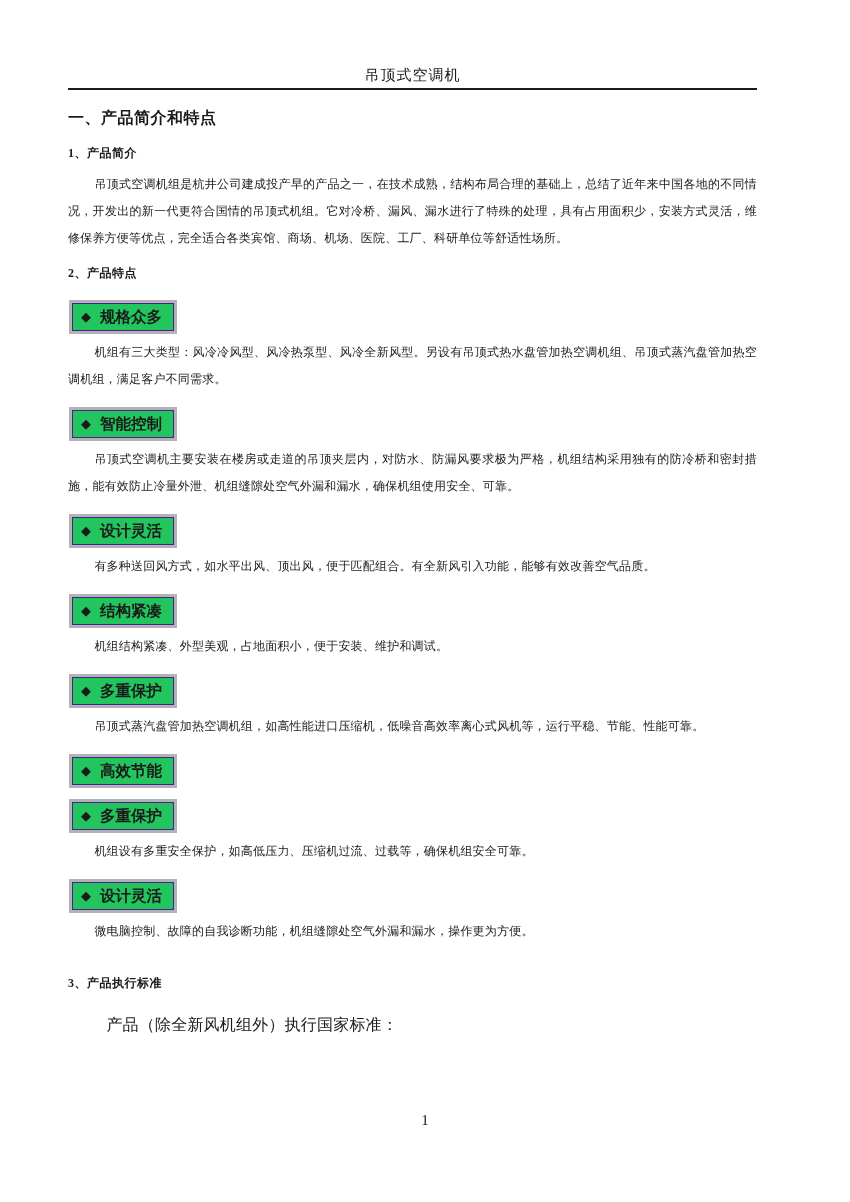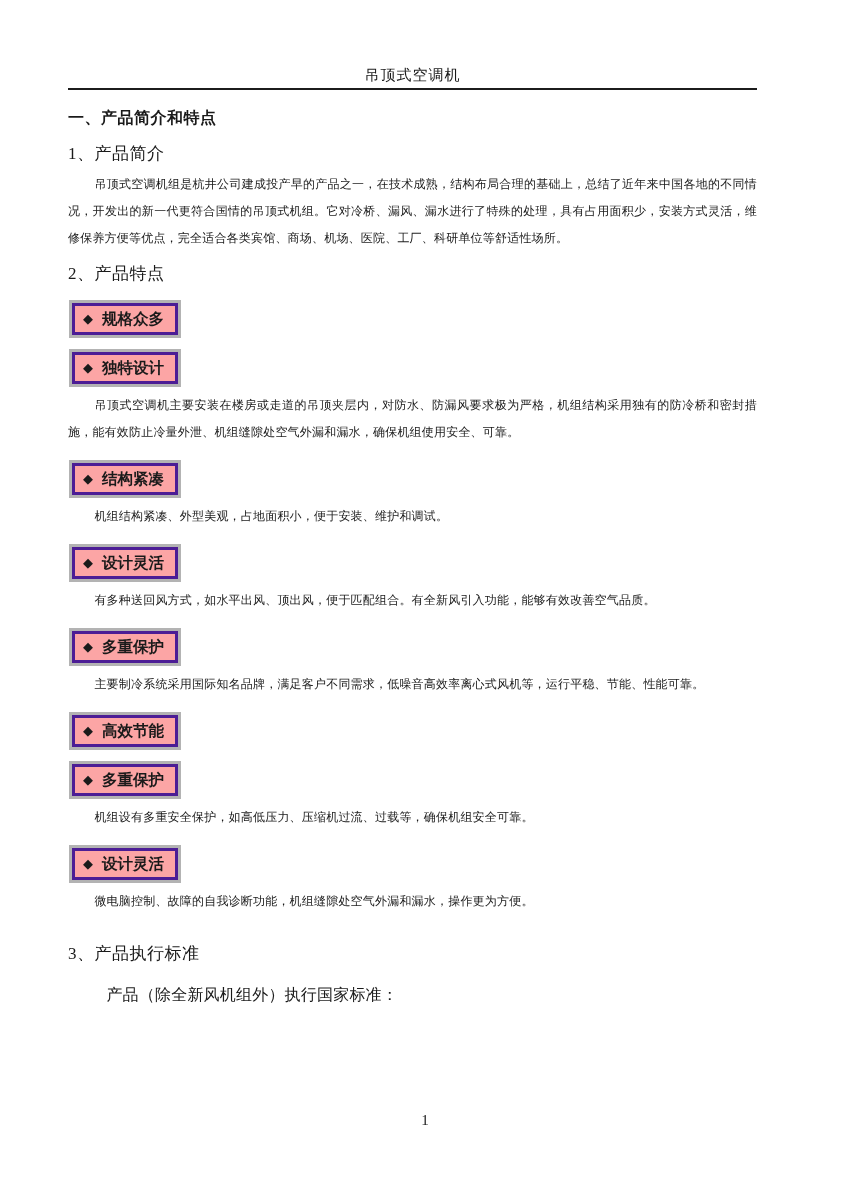--- a/index.html
+++ b/index.html
@@ -29,44 +29,44 @@
     margin-top: 4px;
   }
   .h1 {
     margin-top: 13px;
     font-size: 16px;
     line-height: 29px;
     font-weight: bold;
     letter-spacing: 0.5px;
   }
   .h2 {
-    font-size: 17px;
+    font-size: 12px;
     line-height: 25px;
-    font-weight: normal;
+    font-weight: bold;
     letter-spacing: 0.5px;
   }
   .h2-intro { margin-top: 9px; }
   .h2-features { margin-top: 9px; }
   .h2-standards { margin-top: 26px; }
   .para {
     font-size: 12px;
     line-height: 27px;
     text-align: justify;
     text-indent: 2.2em;
     margin-top: 5px;
     letter-spacing: 0.2px;
   }
   .feature-box {
     display: inline-block;
     margin-top: 17px;
     margin-left: 4px;
     padding: 3px 11px 3px 8px;
-    border: 3px solid #4c1d95;
+    border: 1px solid #4c1d95;
     box-shadow: 0 0 0 3px #b3b3b3;
-    background: #fca5a5;
+    background: #22c55e;
     font-size: 15.5px;
     font-weight: bold;
     line-height: 19px;
   }
   .feature-box .diamond {
     font-size: 13px;
     margin-right: 9px;
     position: relative;
     top: -1px;
   }
@@ -96,40 +96,41 @@
 
   <div class="h1">一、产品简介和特点</div>
 
   <div class="h2 h2-intro">1、产品简介</div>
   <p class="para">吊顶式空调机组是杭井公司建成投产早的产品之一，在技术成熟，结构布局合理的基础上，总结了近年来中国各地的不同情况，开发出的新一代更符合国情的吊顶式机组。它对冷桥、漏风、漏水进行了特殊的处理，具有占用面积少，安装方式灵活，维修保养方便等优点，完全适合各类宾馆、商场、机场、医院、工厂、科研单位等舒适性场所。</p>
 
   <div class="h2 h2-features">2、产品特点</div>
 
   <div>
     <div class="feature-box"><span class="diamond">◆</span><span>规格众多</span></div>
+    <p class="para feature-para">机组有三大类型：风冷冷风型、风冷热泵型、风冷全新风型。另设有吊顶式热水盘管加热空调机组、吊顶式蒸汽盘管加热空调机组，满足客户不同需求。</p>
   </div>
 
   <div>
-    <div class="feature-box"><span class="diamond">◆</span><span>独特设计</span></div>
+    <div class="feature-box"><span class="diamond">◆</span><span>智能控制</span></div>
     <p class="para feature-para">吊顶式空调机主要安装在楼房或走道的吊顶夹层内，对防水、防漏风要求极为严格，机组结构采用独有的防冷桥和密封措施，能有效防止冷量外泄、机组缝隙处空气外漏和漏水，确保机组使用安全、可靠。</p>
+  </div>
+
+  <div>
+    <div class="feature-box"><span class="diamond">◆</span><span>设计灵活</span></div>
+    <p class="para feature-para">有多种送回风方式，如水平出风、顶出风，便于匹配组合。有全新风引入功能，能够有效改善空气品质。</p>
   </div>
 
   <div>
     <div class="feature-box"><span class="diamond">◆</span><span>结构紧凑</span></div>
     <p class="para feature-para">机组结构紧凑、外型美观，占地面积小，便于安装、维护和调试。</p>
   </div>
 
   <div>
-    <div class="feature-box"><span class="diamond">◆</span><span>设计灵活</span></div>
-    <p class="para feature-para">有多种送回风方式，如水平出风、顶出风，便于匹配组合。有全新风引入功能，能够有效改善空气品质。</p>
-  </div>
-
-  <div>
     <div class="feature-box"><span class="diamond">◆</span><span>多重保护</span></div>
-    <p class="para feature-para">主要制冷系统采用国际知名品牌，满足客户不同需求，低噪音高效率离心式风机等，运行平稳、节能、性能可靠。</p>
+    <p class="para feature-para">吊顶式蒸汽盘管加热空调机组，如高性能进口压缩机，低噪音高效率离心式风机等，运行平稳、节能、性能可靠。</p>
   </div>
 
   <div>
     <div class="feature-box"><span class="diamond">◆</span><span>高效节能</span></div>
   </div>
 
   <div>
     <div class="feature-box"><span class="diamond">◆</span><span>多重保护</span></div>
     <p class="para feature-para">机组设有多重安全保护，如高低压力、压缩机过流、过载等，确保机组安全可靠。</p>
   </div>

